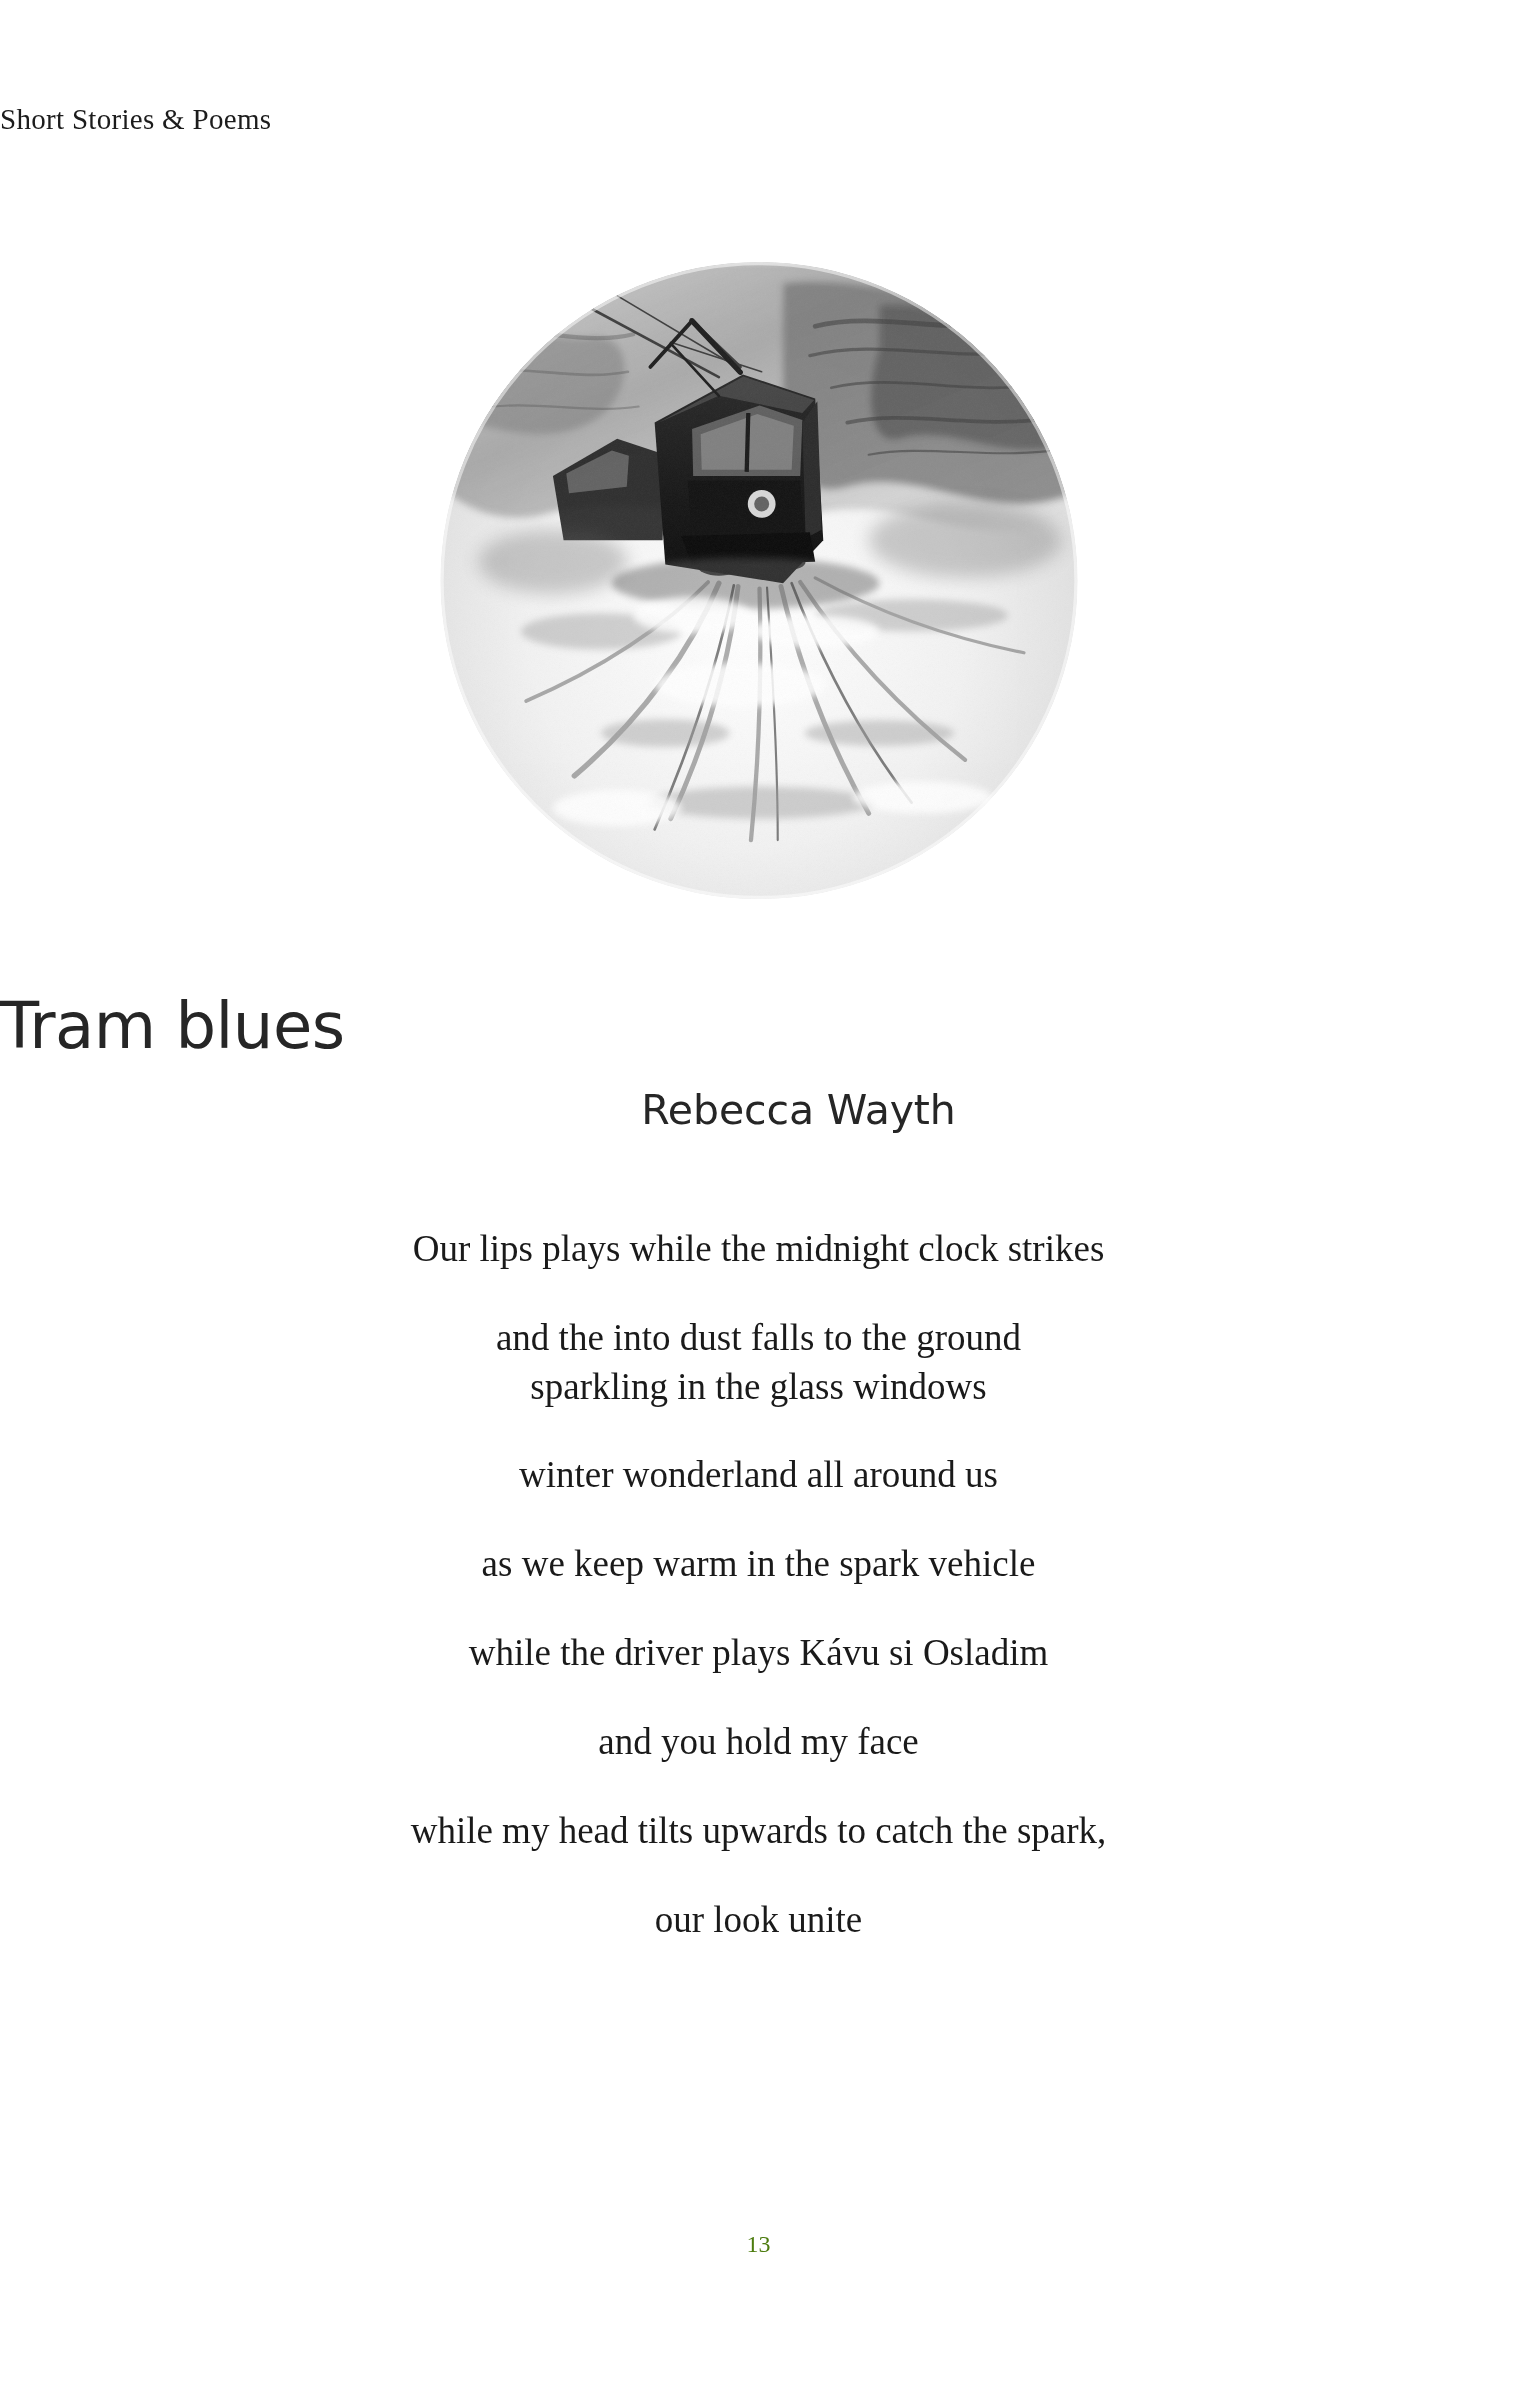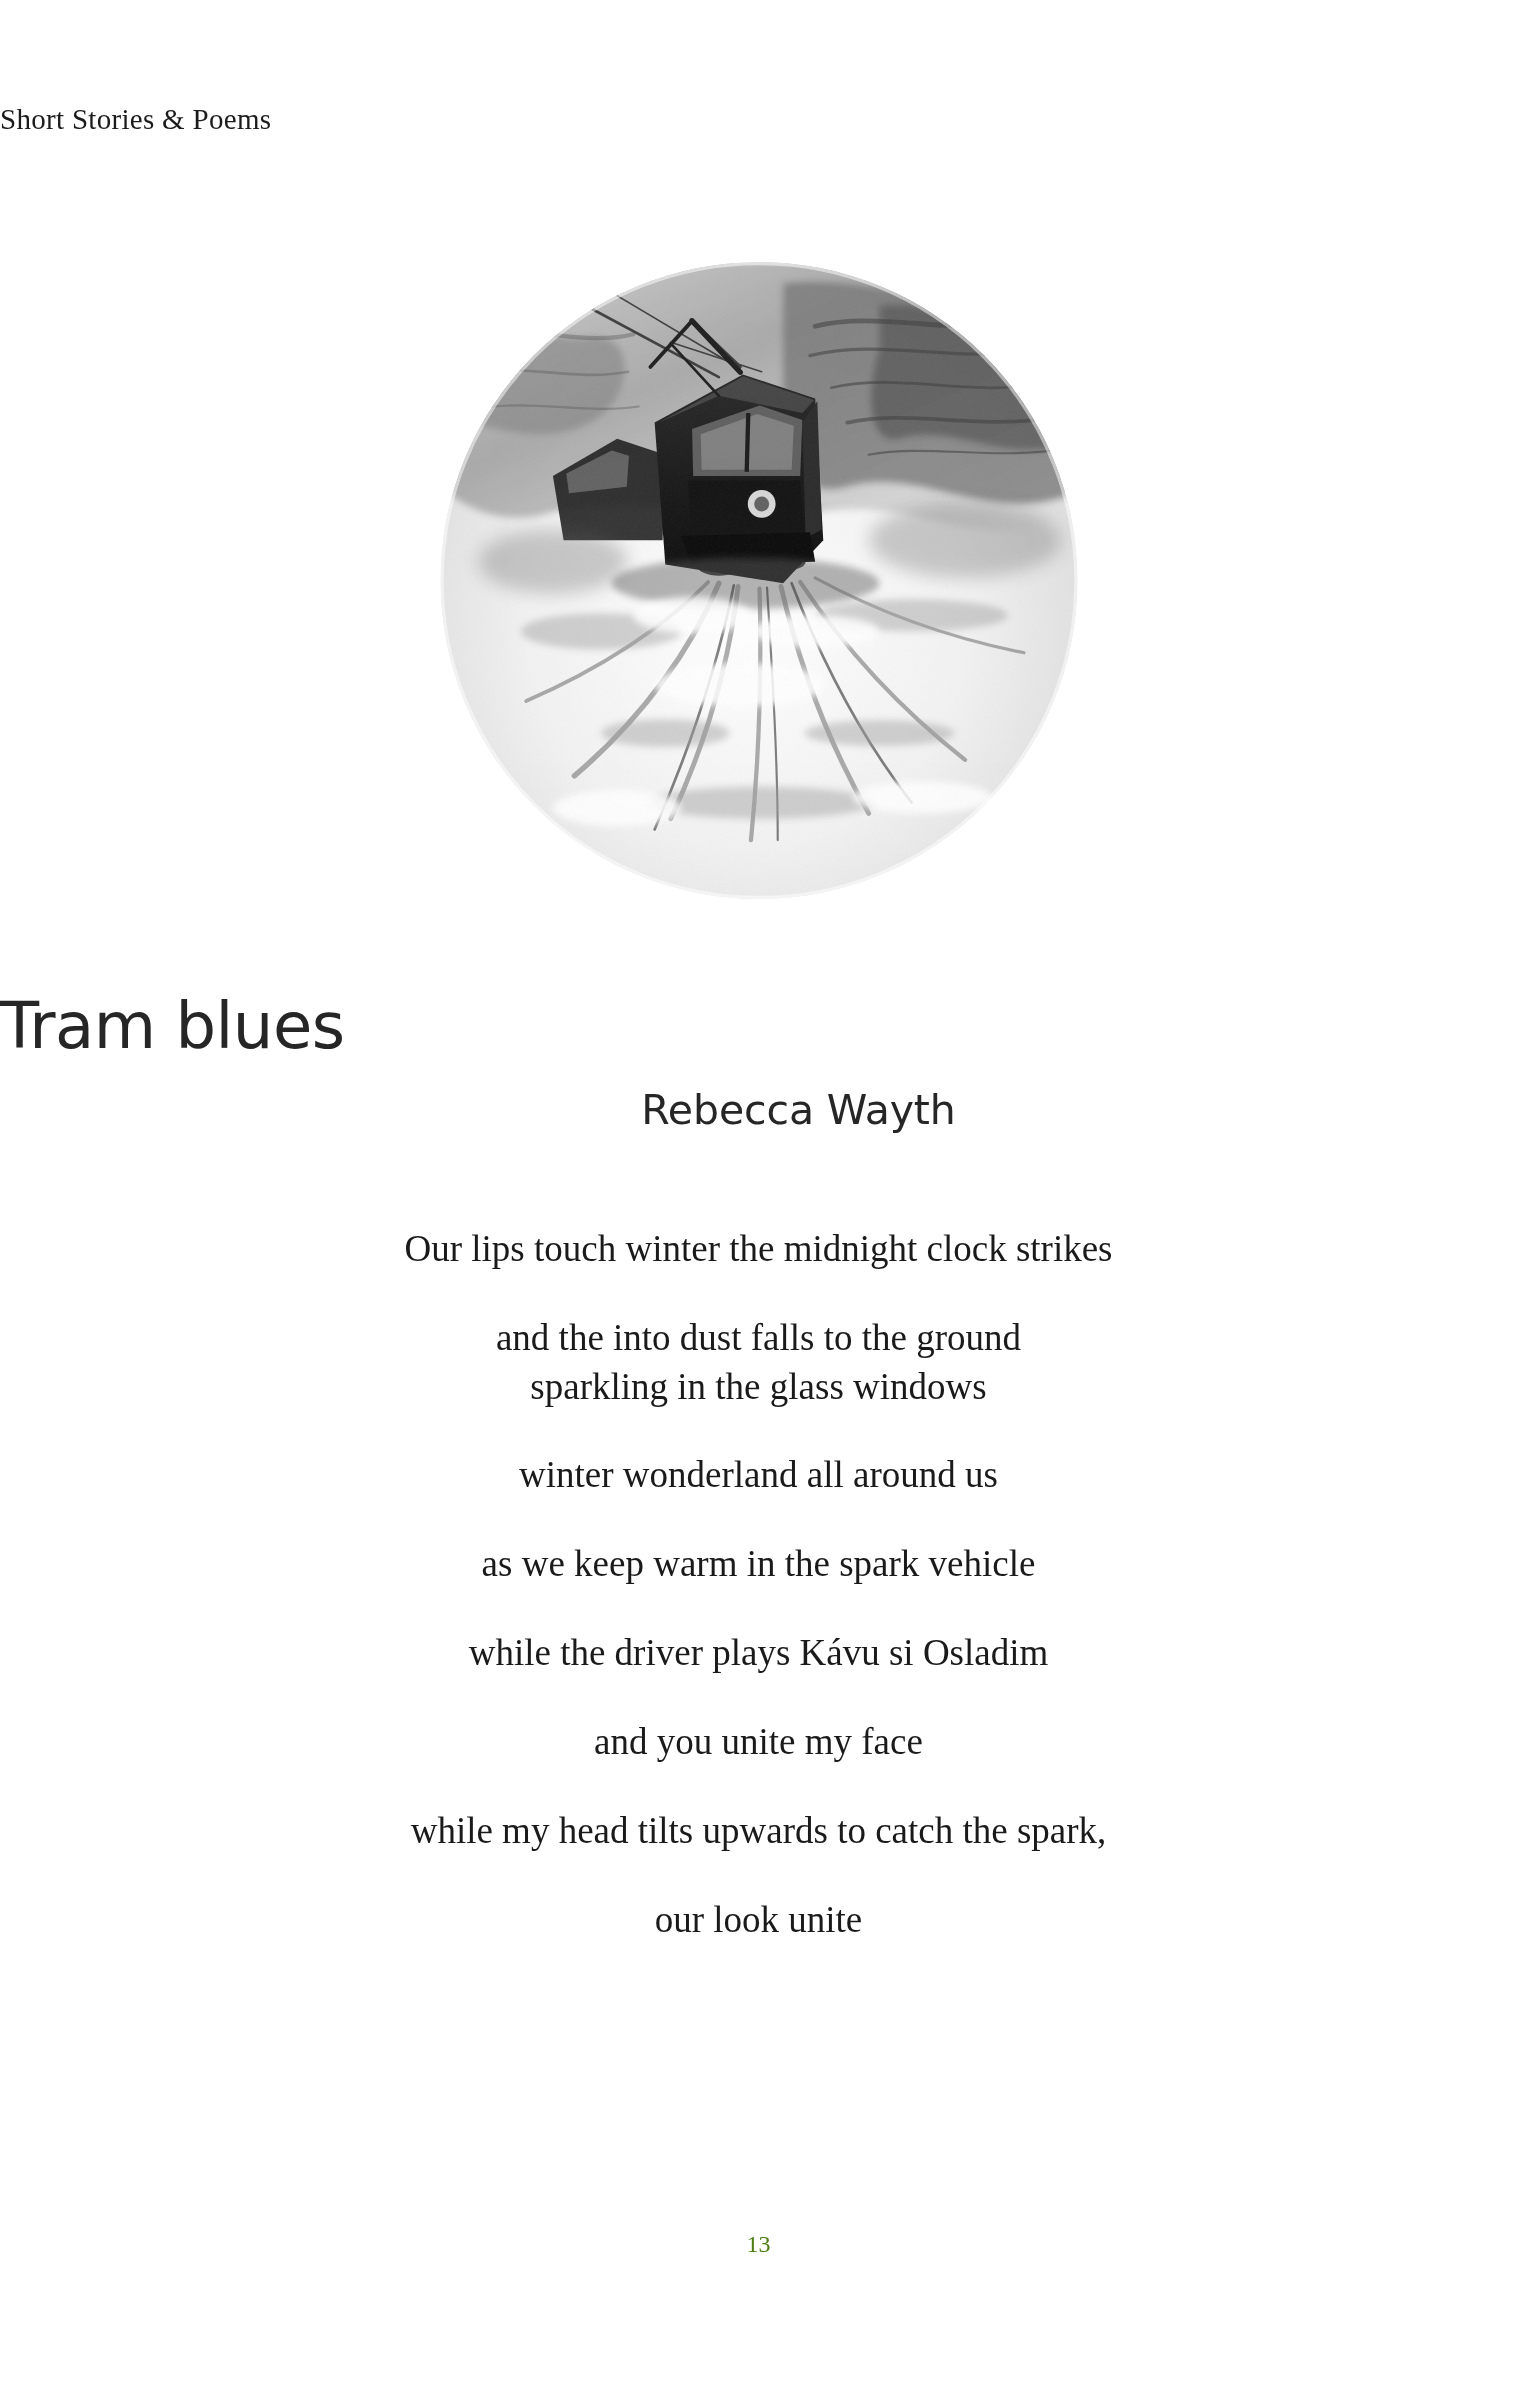--- a/index.html
+++ b/index.html
@@ -265,37 +265,37 @@
         </g>
       </svg>
     </div>
   </div>
 
   <h1 class="poem-title">Tram blues</h1>
   <div class="poem-author">Rebecca Wayth</div>
 
   <div class="poem-body">
     <p class="stanza">
-      <span class="line">Our lips touch winter the midnight clock strikes</span>
+      <span class="line">Our lips plays while the midnight clock strikes</span>
     </p>
     <p class="stanza">
       <span class="line">and the into dust falls to the ground</span>
       <span class="line">sparkling in the glass windows</span>
     </p>
     <p class="stanza">
       <span class="line">winter wonderland all around us</span>
     </p>
     <p class="stanza">
       <span class="line">as we keep warm in the spark vehicle</span>
     </p>
     <p class="stanza">
       <span class="line">while the driver plays Kávu si Osladim</span>
     </p>
     <p class="stanza">
-      <span class="line">and you unite my face</span>
+      <span class="line">and you hold my face</span>
     </p>
     <p class="stanza">
       <span class="line">while my head tilts upwards to catch the spark,</span>
     </p>
     <p class="stanza">
       <span class="line">our look unite</span>
     </p>
   </div>
 
   <div class="folio">13</div>

